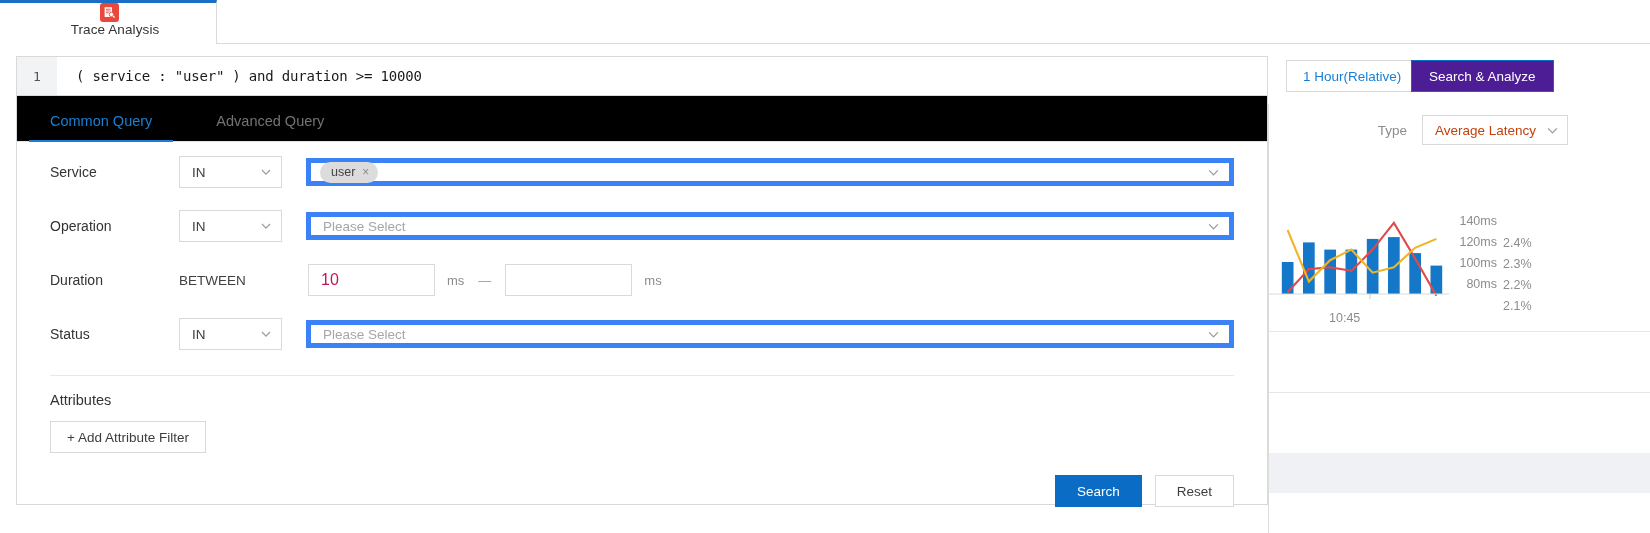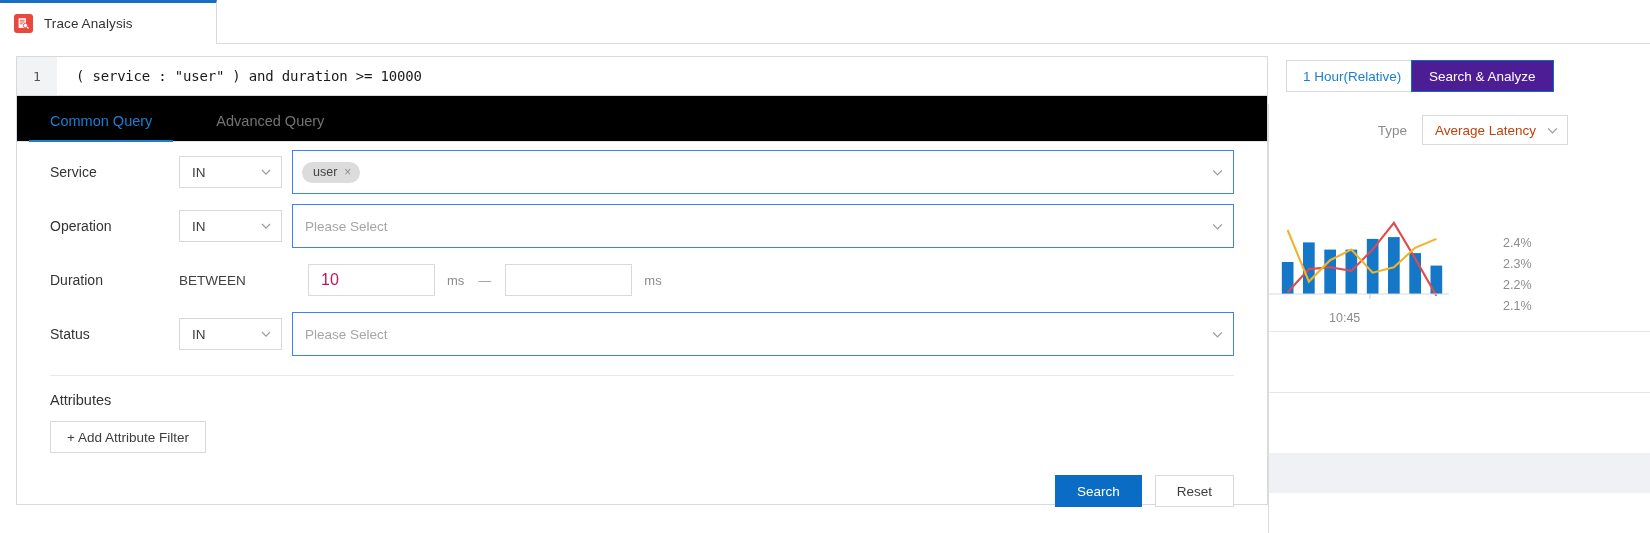--- a/index.html
+++ b/index.html
@@ -17,20 +17,21 @@
     position: absolute; left: 0; top: 0; width: 1650px; height: 44px;
     background: #ffffff;
   }
   .tab {
     position: absolute; left: 0; top: 0; width: 217px; height: 44px;
     background: #ffffff;
     border-right: 1px solid #d9d9d9;
     border-top: 3px solid #1a6fc4;
     display: flex; align-items: center;
     padding-left: 14px;
+    flex-direction: column;
   }
   .tab-blank {
     position: absolute; left: 217px; top: 0; width: 1433px; height: 44px;
     background: #ffffff;
     border-bottom: 1px solid #dcdcdc;
   }
   .tab-icon {
     width: 19px; height: 19px;
     background: #e8483d;
     border-radius: 3px;
@@ -98,22 +99,22 @@
     width: 103px; height: 32px; border: 1px solid #d9d9d9; background: #fff;
     display: flex; align-items: center; justify-content: space-between;
     padding: 0 9px 0 12px; font-size: 13.5px; color: #3d3d3d; flex: none;
   }
   .optext { width: 103px; font-size: 13.5px; color: #404040; flex: none; }
   .chev {
     width: 12px; height: 12px; flex: none;
   }
   .chev svg { display: block; }
   .bigsel {
-    margin-left: 10px; height: 44px; flex: 1; margin-right: 33px;
-    border: 1px solid #3b82f6; background: #fff;
+    margin-left: 24px; height: 28px; flex: 1; margin-right: 33px;
+    border: 5px solid #3b82f6; background: #fff;
     display: flex; align-items: center; justify-content: space-between;
     padding: 0 10px 0 9px;
   }
   .placeholder { font-size: 13.5px; color: #a6a6a6; padding-left: 3px; }
   .tagpill {
     display: inline-flex; align-items: center; gap: 7px;
     background: #dcdcdc; color: #434343;
     border-radius: 11px; height: 21px; padding: 0 9px 0 11px;
     font-size: 12.5px;
   }
@@ -372,20 +373,26 @@
             <rect x="97.8" y="82.9" width="11.7" height="55.1" fill="#1577c8"></rect>
             <rect x="119.0" y="81.1" width="11.7" height="56.9" fill="#1577c8"></rect>
             <rect x="140.3" y="97.1" width="11.7" height="40.9" fill="#1577c8"></rect>
             <rect x="161.5" y="109.6" width="11.7" height="28.4" fill="#1577c8"></rect>
           </g>
         <polyline id="chart-line-0" fill="none" stroke-width="2.1" points="18.6,136.2 39.9,113.1 61.1,111.3 82.4,114.9 103.6,93.6 124.9,66.9 146.1,102.4 167.4,139.8" stroke="#e04a4a"></polyline>
         <polyline id="chart-line-1" fill="none" stroke-width="2.1" points="18.6,74.0 39.9,125.6 61.1,104.2 82.4,93.6 103.6,116.7 124.9,111.3 146.1,91.8 167.4,82.9" stroke="#f0b429"></polyline>
         <line x1="0" y1="138" x2="180" y2="138" stroke="#d9d9d9" stroke-width="1"></line>
         <line x1="101" y1="138" x2="101" y2="143" stroke="#c9c9c9" stroke-width="1"></line>
       </svg>
+      <div class="axis-left">
+        <span>140ms</span>
+        <span>120ms</span>
+        <span>100ms</span>
+        <span>80ms</span>
+      </div>
       <div class="axis-right">
         <span>2.4%</span>
         <span>2.3%</span>
         <span>2.2%</span>
         <span>2.1%</span>
       </div>
       <div class="xlabel">10:45</div>
     </div>
 
     <div class="rp-rowsep"></div>

